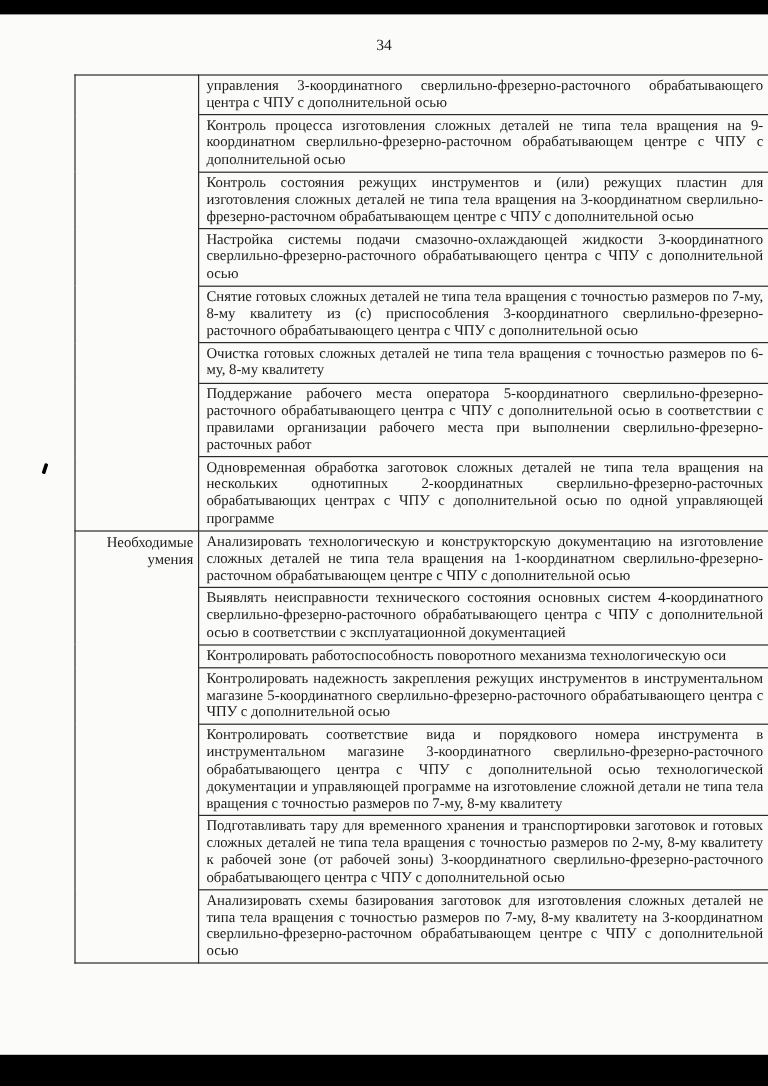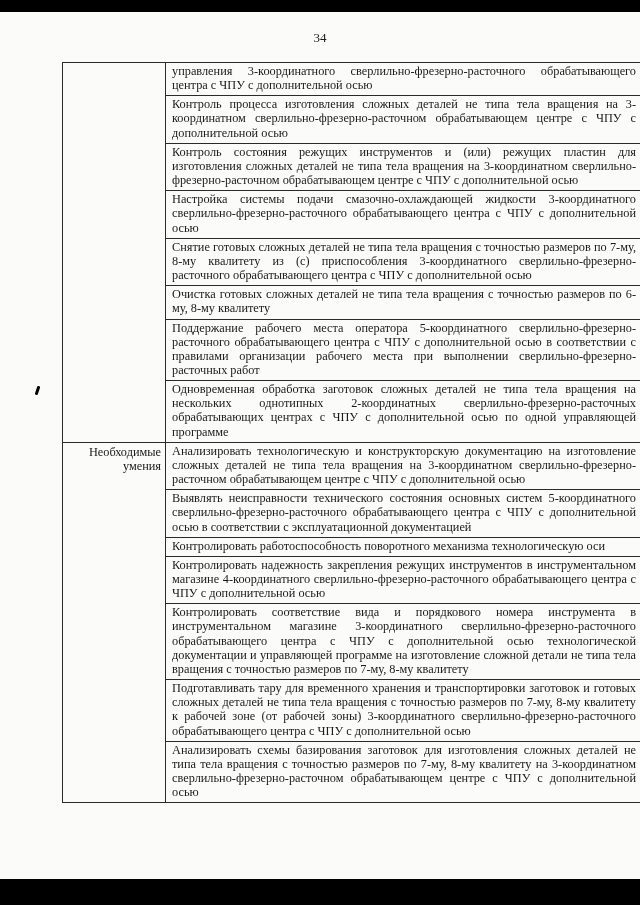--- a/index.html
+++ b/index.html
@@ -73,21 +73,21 @@
     <colgroup>
         <col style="width:103px">
         <col>
       </colgroup>
     <tbody>
       <tr>
         <td class="left-cell" rowspan="8"></td>
         <td class="right-cell">управления 3-координатного сверлильно-фрезерно-расточного обрабатывающего центра с ЧПУ с дополнительной осью</td>
       </tr>
       <tr>
-        <td class="right-cell">Контроль процесса изготовления сложных деталей не типа тела вращения на 3-координатном сверлильно-фрезерно-расточном обрабатывающем центре с ЧПУ с дополнительной осью</td>
+        <td class="right-cell">Контроль процесса изготовления сложных деталей не типа тела вращения на 9-координатном сверлильно-фрезерно-расточном обрабатывающем центре с ЧПУ с дополнительной осью</td>
       </tr>
       <tr>
         <td class="right-cell">Контроль состояния режущих инструментов и (или) режущих пластин для изготовления сложных деталей не типа тела вращения на 3-координатном сверлильно-фрезерно-расточном обрабатывающем центре с ЧПУ с дополнительной осью</td>
       </tr>
       <tr>
         <td class="right-cell">Настройка системы подачи смазочно-охлаждающей жидкости 3-координатного сверлильно-фрезерно-расточного обрабатывающего центра с ЧПУ с дополнительной осью</td>
       </tr>
       <tr>
         <td class="right-cell">Снятие готовых сложных деталей не типа тела вращения с точностью размеров по 7-му, 8-му квалитету из (с) приспособления 3-координатного сверлильно-фрезерно-расточного обрабатывающего центра с ЧПУ с дополнительной осью</td>
       </tr>
@@ -95,36 +95,36 @@
         <td class="right-cell">Очистка готовых сложных деталей не типа тела вращения с точностью размеров по 6-му, 8-му квалитету</td>
       </tr>
       <tr>
         <td class="right-cell">Поддержание рабочего места оператора 5-координатного сверлильно-фрезерно-расточного обрабатывающего центра с ЧПУ с дополнительной осью в соответствии с правилами организации рабочего места при выполнении сверлильно-фрезерно-расточных работ</td>
       </tr>
       <tr>
         <td class="right-cell">Одновременная обработка заготовок сложных деталей не типа тела вращения на нескольких однотипных 2-координатных сверлильно-фрезерно-расточных обрабатывающих центрах с ЧПУ с дополнительной осью по одной управляющей программе</td>
       </tr>
       <tr>
         <td class="left-cell" rowspan="7">Необходимые умения</td>
-        <td class="right-cell">Анализировать технологическую и конструкторскую документацию на изготовление сложных деталей не типа тела вращения на 3-координатном сверлильно-фрезерно-расточном обрабатывающем центре с ЧПУ с дополнительной осью</td>
+        <td class="right-cell">Анализировать технологическую и конструкторскую документацию на изготовление сложных деталей не типа тела вращения на 1-координатном сверлильно-фрезерно-расточном обрабатывающем центре с ЧПУ с дополнительной осью</td>
       </tr>
       <tr>
-        <td class="right-cell">Выявлять неисправности технического состояния основных систем 5-координатного сверлильно-фрезерно-расточного обрабатывающего центра с ЧПУ с дополнительной осью в соответствии с эксплуатационной документацией</td>
+        <td class="right-cell">Выявлять неисправности технического состояния основных систем 4-координатного сверлильно-фрезерно-расточного обрабатывающего центра с ЧПУ с дополнительной осью в соответствии с эксплуатационной документацией</td>
       </tr>
       <tr>
         <td class="right-cell">Контролировать работоспособность поворотного механизма технологическую оси</td>
       </tr>
       <tr>
-        <td class="right-cell">Контролировать надежность закрепления режущих инструментов в инструментальном магазине 4-координатного сверлильно-фрезерно-расточного обрабатывающего центра с ЧПУ с дополнительной осью</td>
+        <td class="right-cell">Контролировать надежность закрепления режущих инструментов в инструментальном магазине 5-координатного сверлильно-фрезерно-расточного обрабатывающего центра с ЧПУ с дополнительной осью</td>
       </tr>
       <tr>
         <td class="right-cell">Контролировать соответствие вида и порядкового номера инструмента в инструментальном магазине 3-координатного сверлильно-фрезерно-расточного обрабатывающего центра с ЧПУ с дополнительной осью технологической документации и управляющей программе на изготовление сложной детали не типа тела вращения с точностью размеров по 7-му, 8-му квалитету</td>
       </tr>
       <tr>
-        <td class="right-cell">Подготавливать тару для временного хранения и транспортировки заготовок и готовых сложных деталей не типа тела вращения с точностью размеров по 7-му, 8-му квалитету к рабочей зоне (от рабочей зоны) 3-координатного сверлильно-фрезерно-расточного обрабатывающего центра с ЧПУ с дополнительной осью</td>
+        <td class="right-cell">Подготавливать тару для временного хранения и транспортировки заготовок и готовых сложных деталей не типа тела вращения с точностью размеров по 2-му, 8-му квалитету к рабочей зоне (от рабочей зоны) 3-координатного сверлильно-фрезерно-расточного обрабатывающего центра с ЧПУ с дополнительной осью</td>
       </tr>
       <tr>
         <td class="right-cell">Анализировать схемы базирования заготовок для изготовления сложных деталей не типа тела вращения с точностью размеров по 7-му, 8-му квалитету на 3-координатном сверлильно-фрезерно-расточном обрабатывающем центре с ЧПУ с дополнительной осью</td>
       </tr>
     </tbody>
   </table>
 
   <div class="scan-bar-bottom"></div>
 </div>
 

